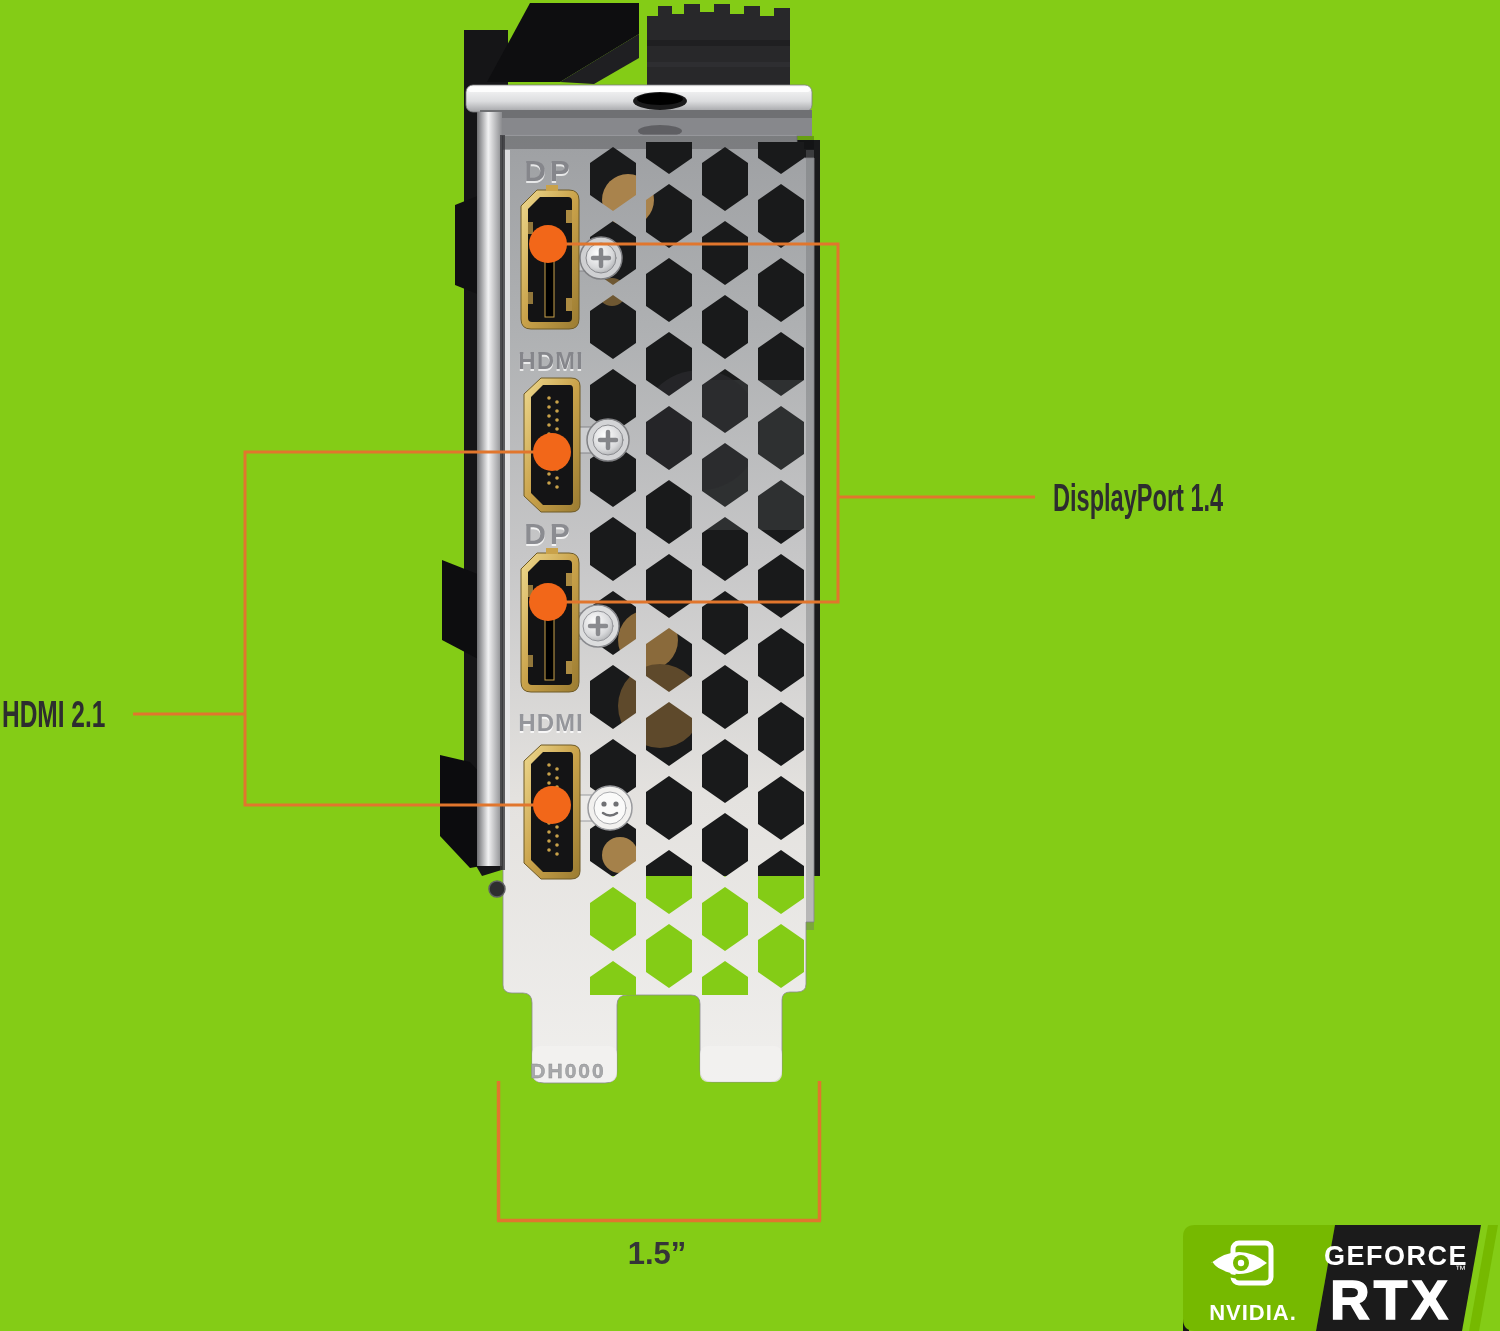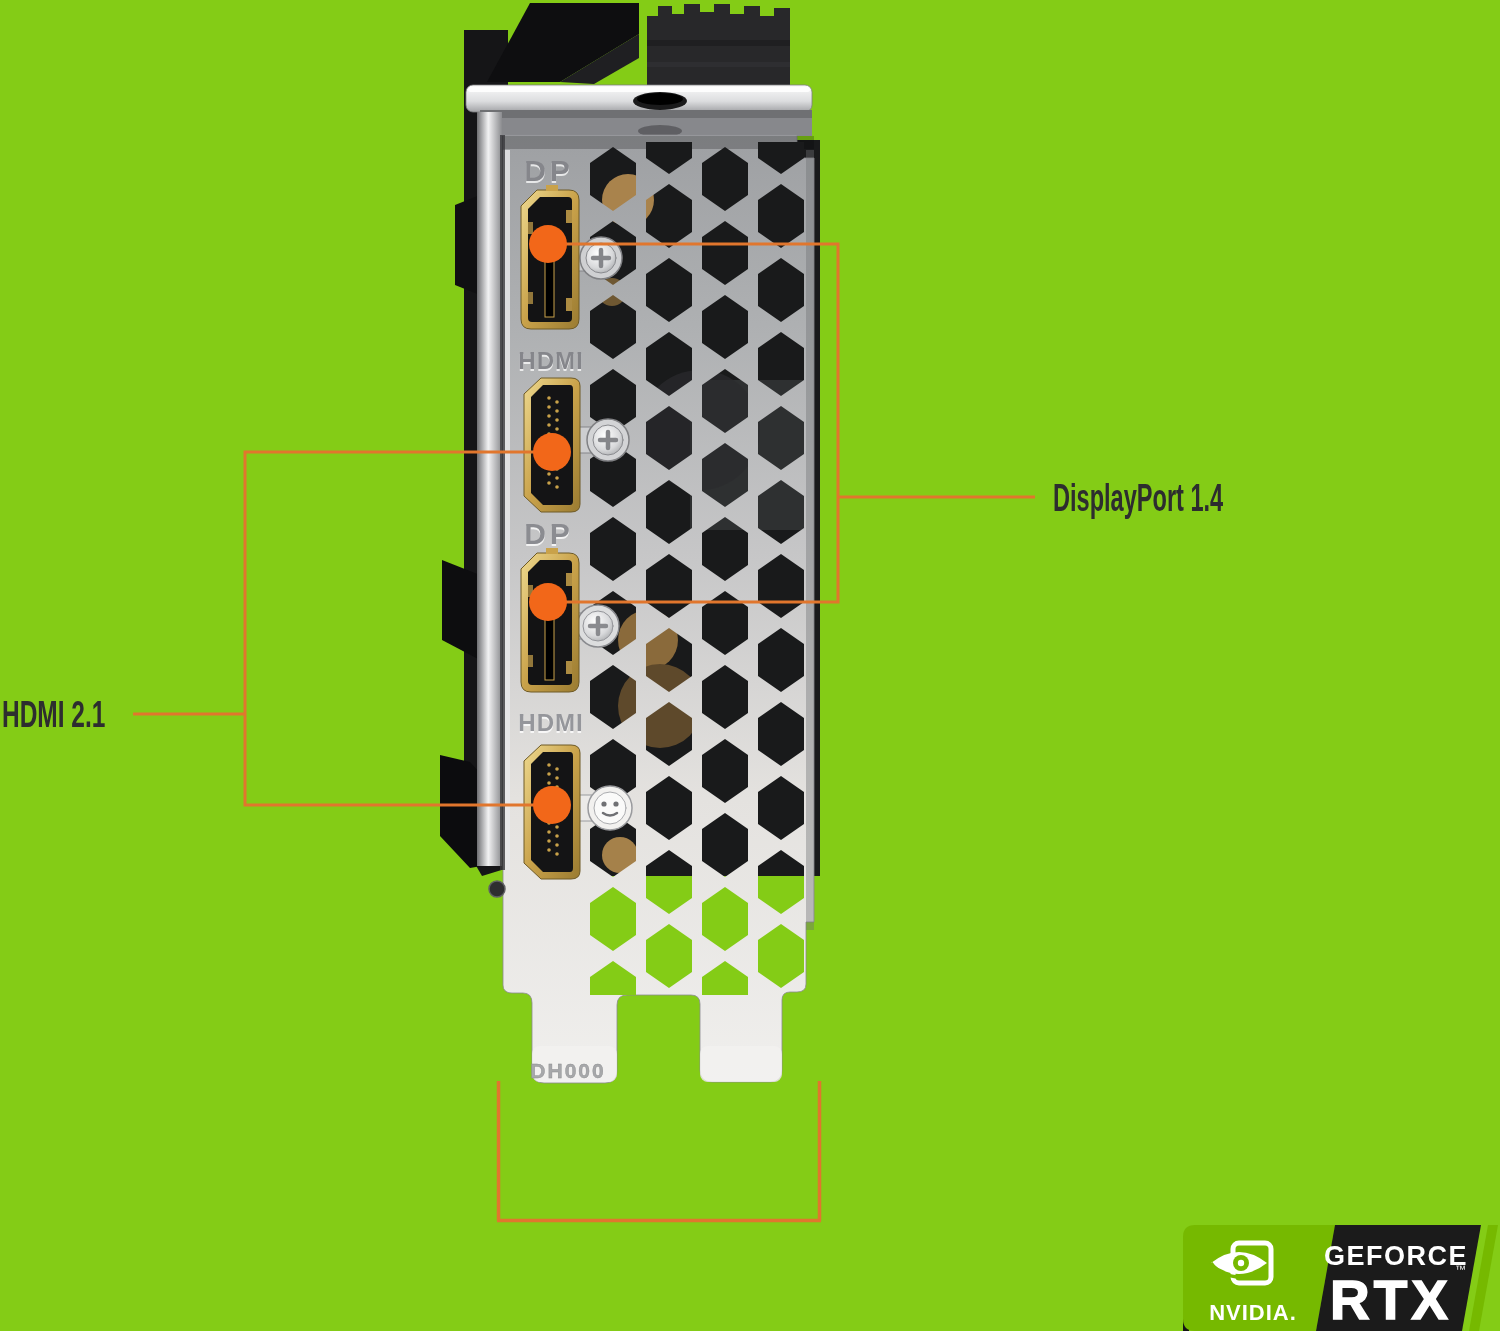--- a/index.html
+++ b/index.html
@@ -202,20 +202,21 @@
     <circle cx="552" cy="452" r="19"></circle>
     <circle cx="548" cy="602" r="19"></circle>
     <circle cx="552" cy="805" r="19"></circle>
   </g>
 
   <path d="M498.5,1081 V1220.5 M819.5,1081 V1220.5 M497,1220.5 H821" stroke="#E0762E" stroke-width="3.5" fill="none"></path>
 </svg>
 
 <div id="displayport-label" class="callout-label">DisplayPort 1.4</div>
 <div id="hdmi-label" class="callout-label">HDMI 2.1</div>
+<div id="dimension-label">1.5”</div>
 
 <div id="badge">
   <svg width="315" height="106" viewBox="0 0 315 106">
     <rect x="0" y="24" width="6" height="82" fill="#141414"></rect>
     <path d="M12 0 H152 L133 106 H12 Q0 106 0 94 V12 Q0 0 12 0 Z" fill="#76B900"></path>
     <path d="M152 0 H298 L279 106 H133 Z" fill="#1B1B1B"></path>
     <path d="M305 0 H315 L296 106 H286 Z" fill="#76B900"></path>
     <g transform="translate(26,16)">
       <rect x="24" y="2" width="38" height="40" rx="6" fill="none" stroke="#FFFFFF" stroke-width="5"></rect>
       <path d="M2,22 Q30,0 58,22 Q30,44 2,22 Z" fill="#FFFFFF"></path>

